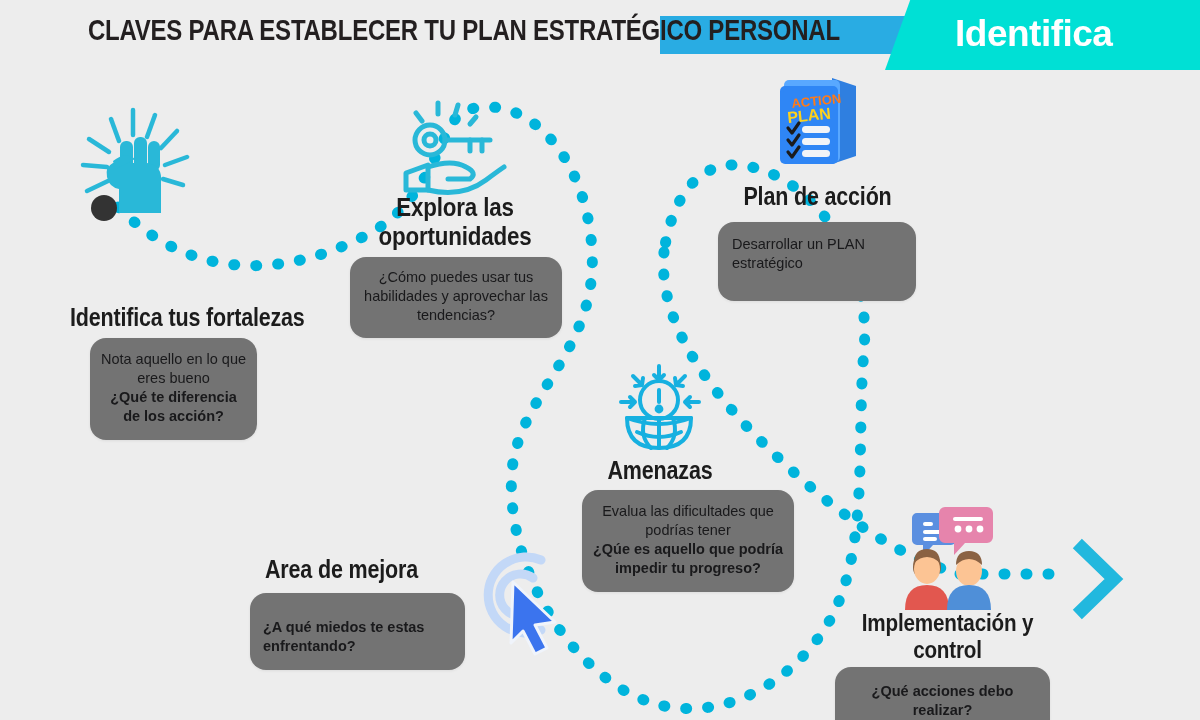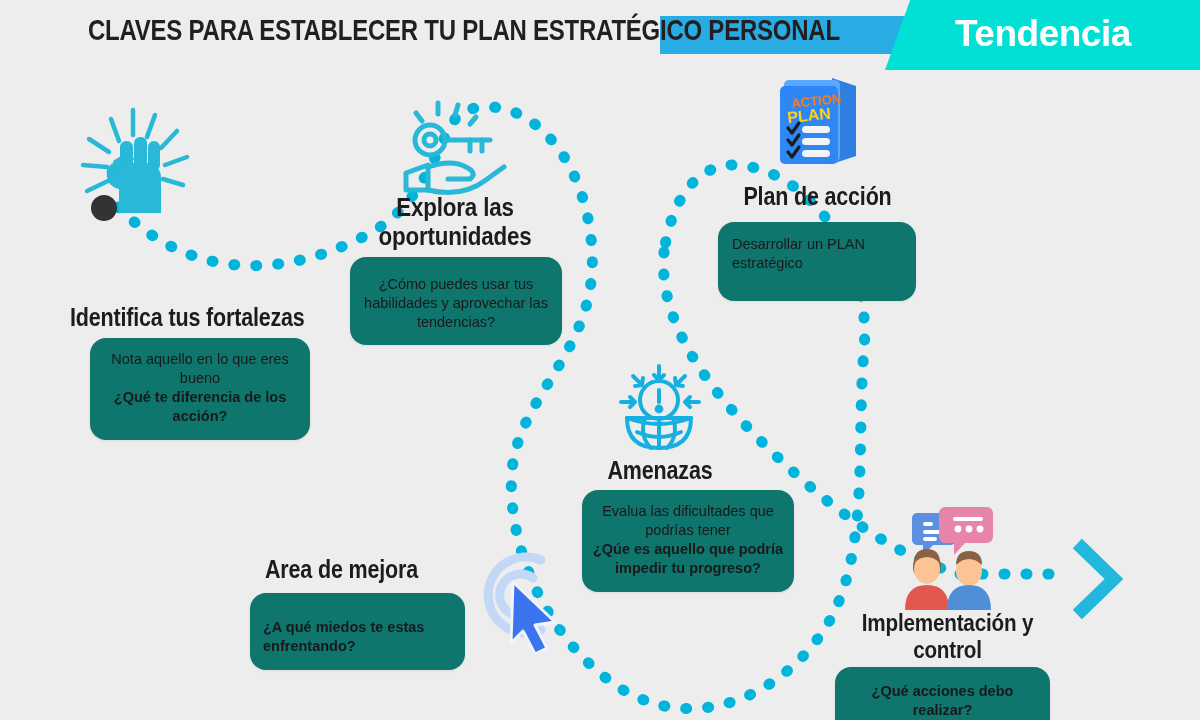--- a/index.html
+++ b/index.html
@@ -84,21 +84,21 @@
     font-weight: bold;
     color: #1c1c1c;
     letter-spacing: -0.2px;
     transform: scaleX(0.86);
     white-space: nowrap;
   }
   .node-title.center { transform-origin: center top; text-align: center; }
   .node-title.left   { transform-origin: left top; }
 
   .callout {
-    background: #0f766e;
+    background: #737373;
     border-radius: 16px;
     box-shadow: 0 1px 3px rgba(0,0,0,0.07);
     color: #19191b;
     font-size: 14.5px;
     line-height: 19px;
     box-sizing: border-box;
   }
   .callout .p1 { font-weight: normal; }
   .callout .p2 { font-weight: bold; }
   .callout .gap { height: 13px; }
@@ -108,21 +108,21 @@
 </style>
 </head>
 <body>
 
 <div id="page">
 
   <div id="header">
     <div class="hdr-blue-band"></div>
     <div class="hdr-teal-band"></div>
     <div id="header-title">CLAVES PARA ESTABLECER TU PLAN ESTRATÉGICO PERSONAL</div>
-    <div id="header-badge">Tendencia</div>
+    <div id="header-badge">Identifica</div>
   </div>
 
   <svg id="path-layer" viewBox="0 0 1200 720" width="1200" height="720">
     <g fill="none" stroke="#00b4dc" stroke-width="11" stroke-linecap="round" stroke-dasharray="1 21">
 
       <path d="M118,207 C 200,290 300,272 372,232
                C 432,198 440,128 462,112
                C 520,88 586,150 592,250
                C 598,350 520,392 512,470
                C 506,536 540,636 620,688
@@ -157,21 +157,21 @@
       </g>
       <g fill="#29b8d8">
         <rect x="45" y="36" width="13" height="30" rx="6"></rect>
         <rect x="59" y="32" width="13" height="34" rx="6"></rect>
         <rect x="73" y="36" width="12" height="30" rx="6"></rect>
         <path d="M38 58 q-8 4 -6 14 q2 10 12 12 l0 24 l42 0 l0 -30 q2 -18 -14 -20 l-24 0 q-6 0 -10 0 z"></path>
         <path d="M38 56 q12 -10 22 -2 q-10 6 -20 10 z"></path>
       </g>
     </svg>
     <div class="node-title left" style="position:absolute; left:0px; top:198px; font-size:25px;">Identifica tus fortalezas</div>
-    <div class="callout" style="position:absolute; left:20px; top:233px; width:220px; padding:12px 10px 14px; text-align:center;">
+    <div class="callout" style="position:absolute; left:20px; top:233px; width:167px; padding:12px 10px 14px; text-align:center;">
       <div class="p1">Nota aquello en lo que eres bueno</div>
       <div class="p2">¿Qué te diferencia de los acción?</div>
     </div>
   </div>
 
   <div class="node" style="left:340px; top:95px;">
     <svg class="icon" style="left:58px; top:0px;" width="115" height="105" viewBox="0 0 115 105">
       <g fill="none" stroke="#29b8d8" stroke-width="5" stroke-linecap="round" stroke-linejoin="round">
         <circle cx="32" cy="45" r="15"></circle>
         <circle cx="32" cy="45" r="6"></circle>
@@ -182,21 +182,21 @@
         <line x1="40" y1="8" x2="40" y2="19"></line>
         <line x1="60" y1="10" x2="57" y2="20"></line>
         <line x1="78" y1="22" x2="72" y2="29"></line>
         <path d="M8 78 L 30 70 L 30 95 L 8 95 Z"></path>
         <path d="M30 72 q24 -8 38 0 q12 6 4 12 l-22 0"></path>
         <path d="M30 95 q34 8 58 -10 q12 -9 18 -13"></path>
       </g>
     </svg>
     <div class="node-title center" style="position:absolute; left:0px; top:98px; width:230px; font-size:26px; line-height:29px;">Explora las</div>
     <div class="node-title center" style="position:absolute; left:0px; top:127px; width:230px; font-size:26px; line-height:29px;">oportunidades</div>
-    <div class="callout" style="position:absolute; left:10px; top:162px; width:212px; padding:18px 10px 13px; text-align:center;">
+    <div class="callout" style="position:absolute; left:10px; top:162px; width:212px; padding:11px 10px 13px; text-align:center;">
       <div class="p1">¿Cómo puedes usar tus habilidades y aprovechar las tendencias?</div>
     </div>
   </div>
 
   <div class="node" style="left:715px; top:70px;">
     <svg class="icon" style="left:55px; top:0px;" width="95" height="100" viewBox="0 0 95 100">
       <path d="M62 8 L 86 16 L 86 86 L 62 94 Z" fill="#2f7fe0"></path>
       <rect x="14" y="10" width="56" height="82" rx="5" fill="#59a8ff"></rect>
       <rect x="10" y="16" width="58" height="78" rx="5" fill="#2f86f5"></rect>
       <rect x="13" y="19" width="52" height="72" rx="4" fill="#2f86f5"></rect>

